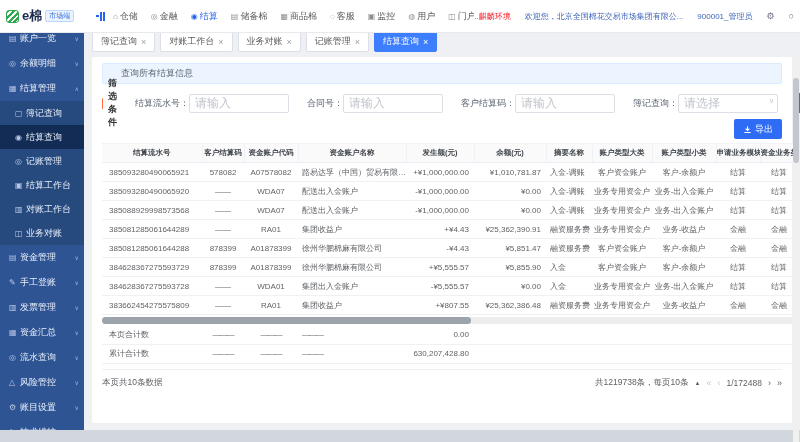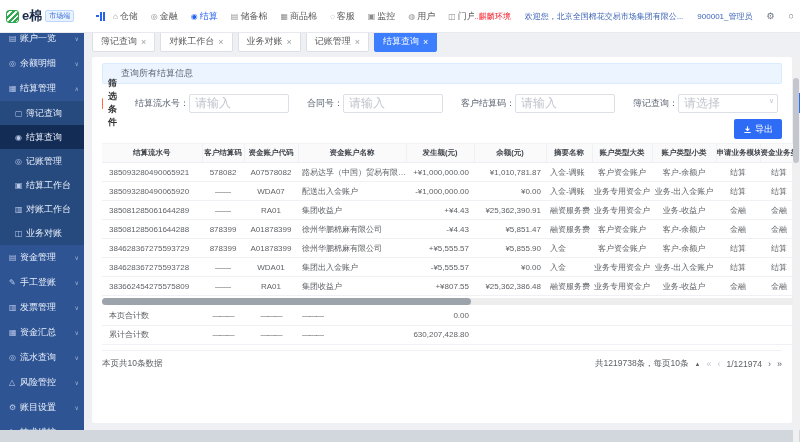--- a/index.html
+++ b/index.html
@@ -430,20 +430,33 @@
               <td>-¥1,000,000.00</td>
               <td>¥0.00</td>
               <td>入金-调账</td>
               <td>业务专用资金户</td>
               <td>业务-出入金账户</td>
               <td>结算</td>
               <td>结算</td>
             </tr>
 
 
+            <tr>
+              <td>385088929998573568</td>
+              <td>——</td>
+              <td>WDA07</td>
+              <td>配送出入金账户</td>
+              <td>-¥1,000,000.00</td>
+              <td>¥0.00</td>
+              <td>入金-调账</td>
+              <td>业务专用资金户</td>
+              <td>业务-出入金账户</td>
+              <td>结算</td>
+              <td>结算</td>
+            </tr>
 
             <tr>
               <td>385081285061644289</td>
               <td>——</td>
               <td>RA01</td>
               <td>集团收益户</td>
               <td>+¥4.43</td>
               <td>¥25,362,390.91</td>
               <td>融资服务费</td>
               <td>业务专用资金户</td>
@@ -561,21 +574,21 @@
           </tbody>
       </table>
 
       <div class="card-footer">
         <span>本页共10条数据</span>
         <div class="pager">
           <span>共1219738条，每页10条</span>
           <span class="pp-caret">▲</span>
           <span class="pg dim">«</span>
           <span class="pg dim">‹</span>
-          <span class="page-ind">1/121974</span>
+          <span class="page-ind">1/172488</span>
           <span class="pg on">›</span>
           <span class="pg on">»</span>
         </div>
       </div>
 
     </div>
 
     <div class="v-scroll">
       <div class="v-thumb"></div>
     </div>

